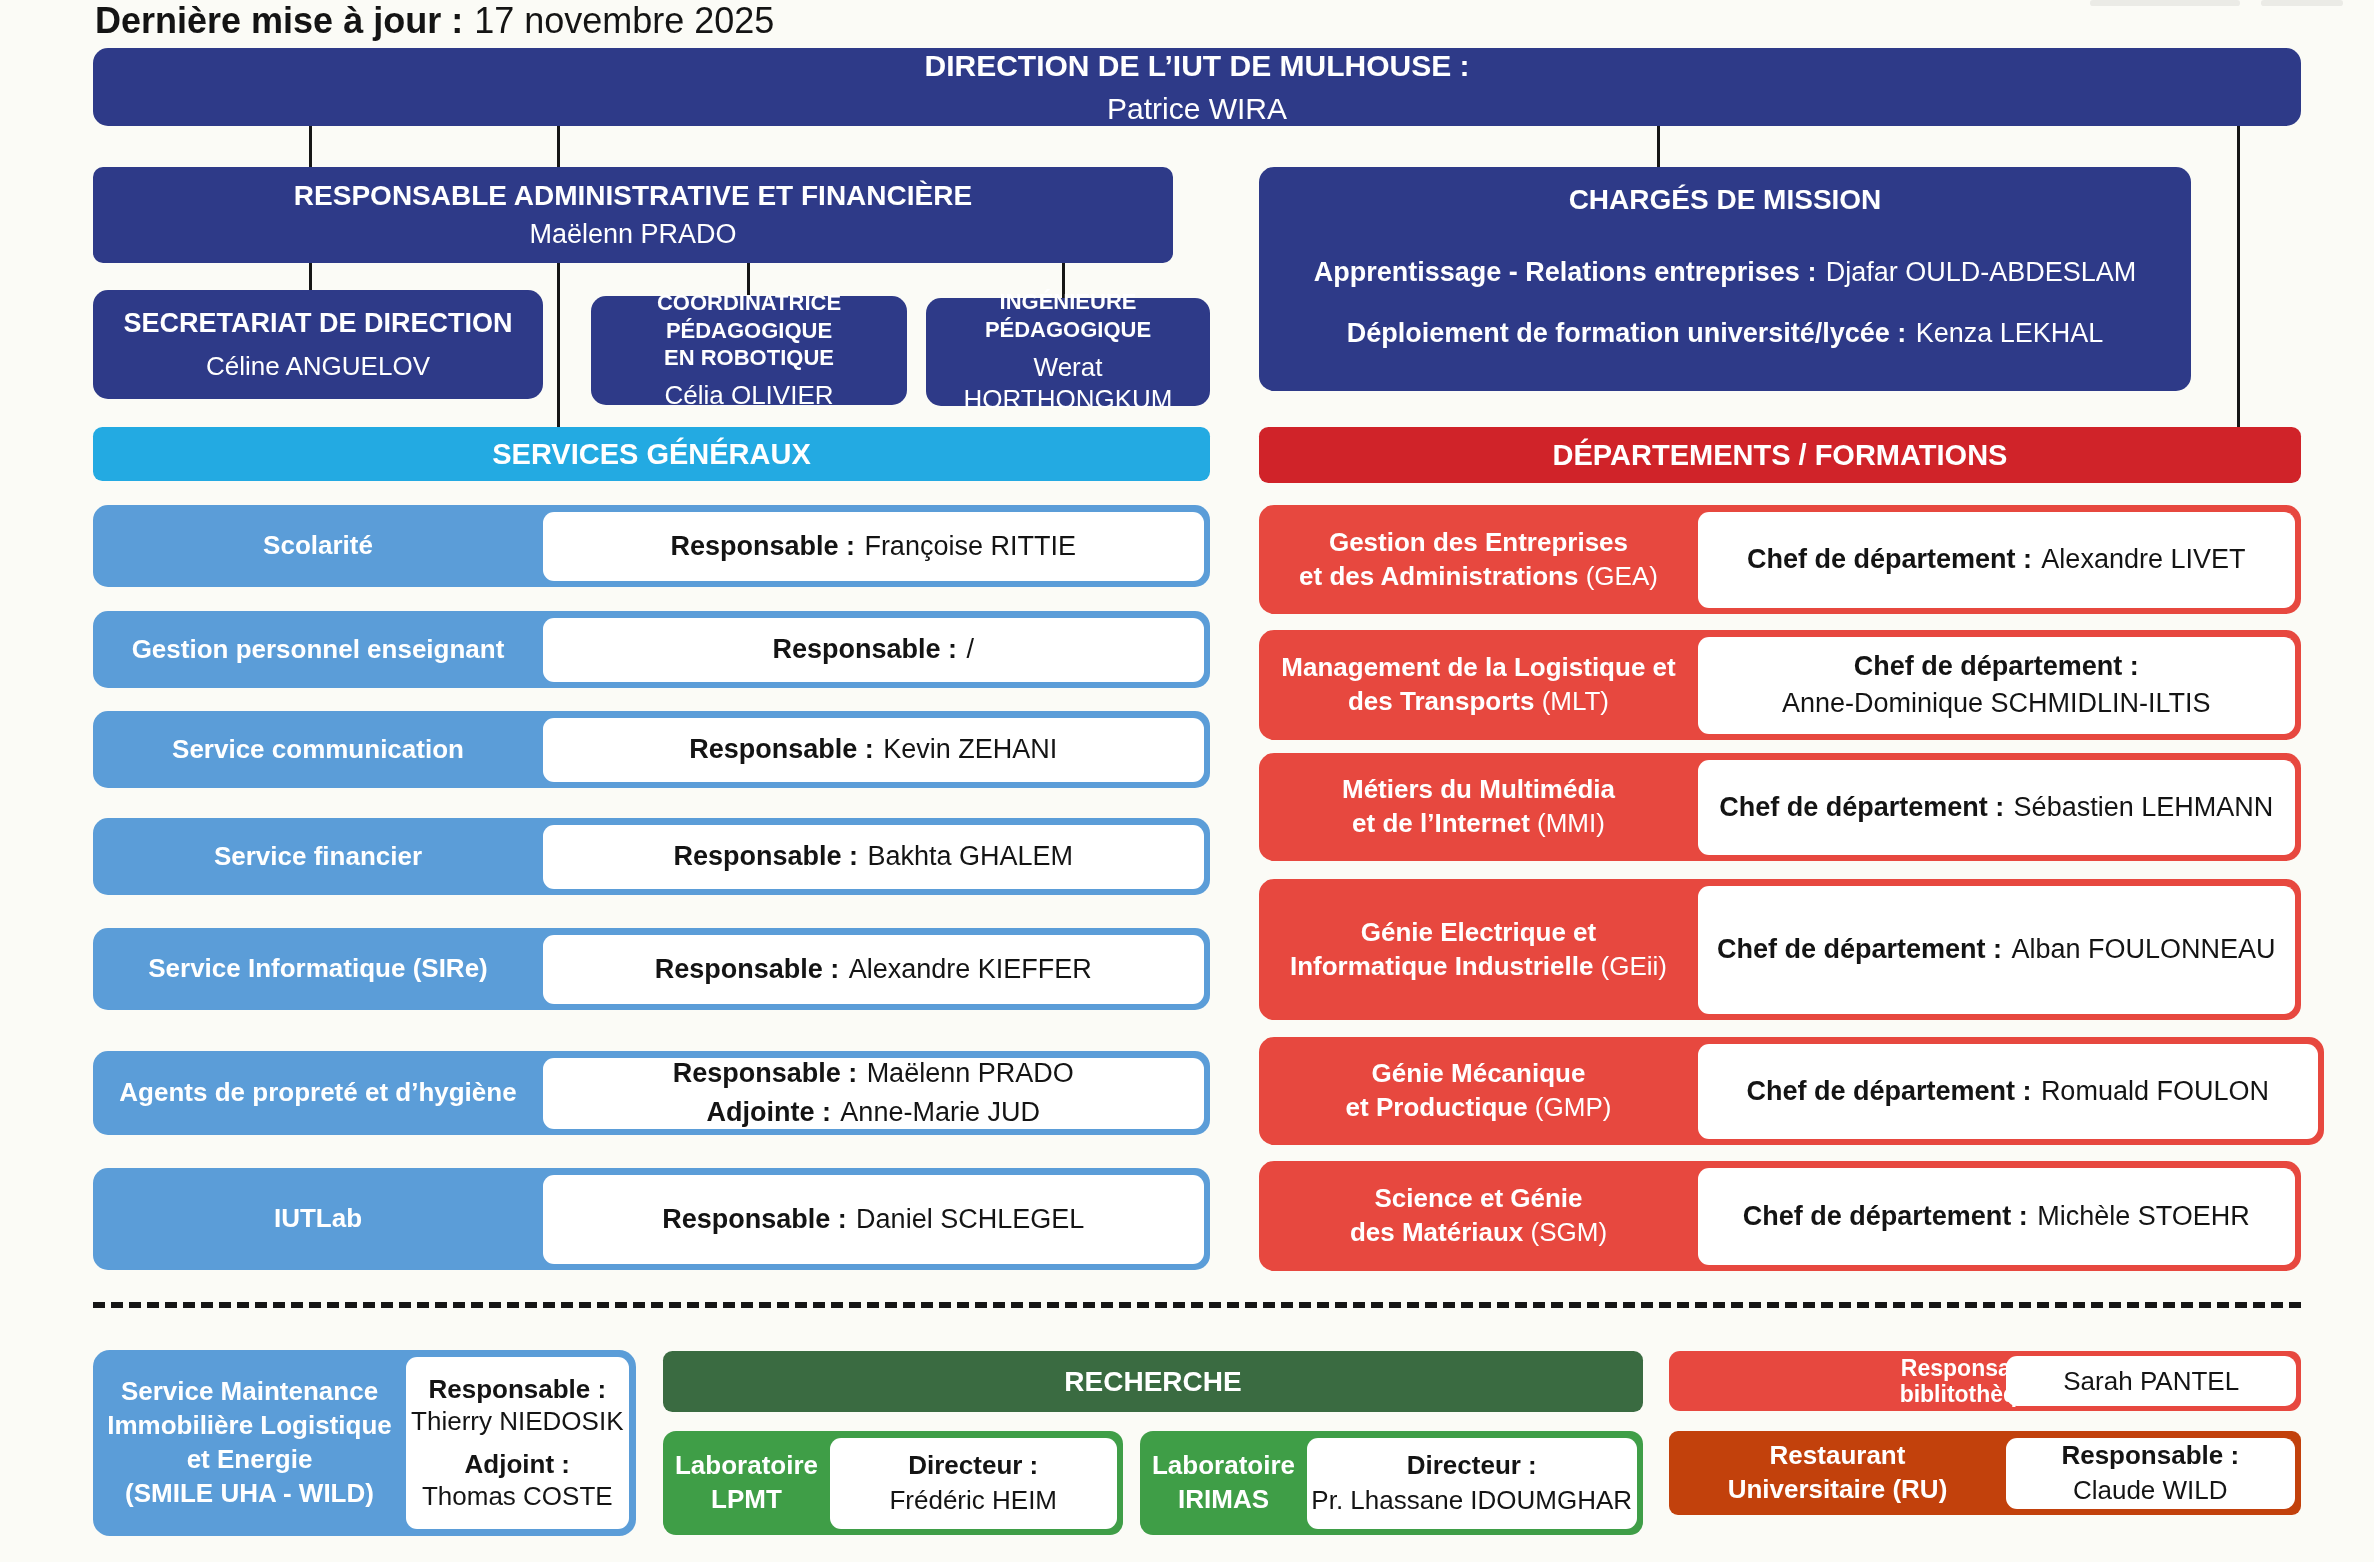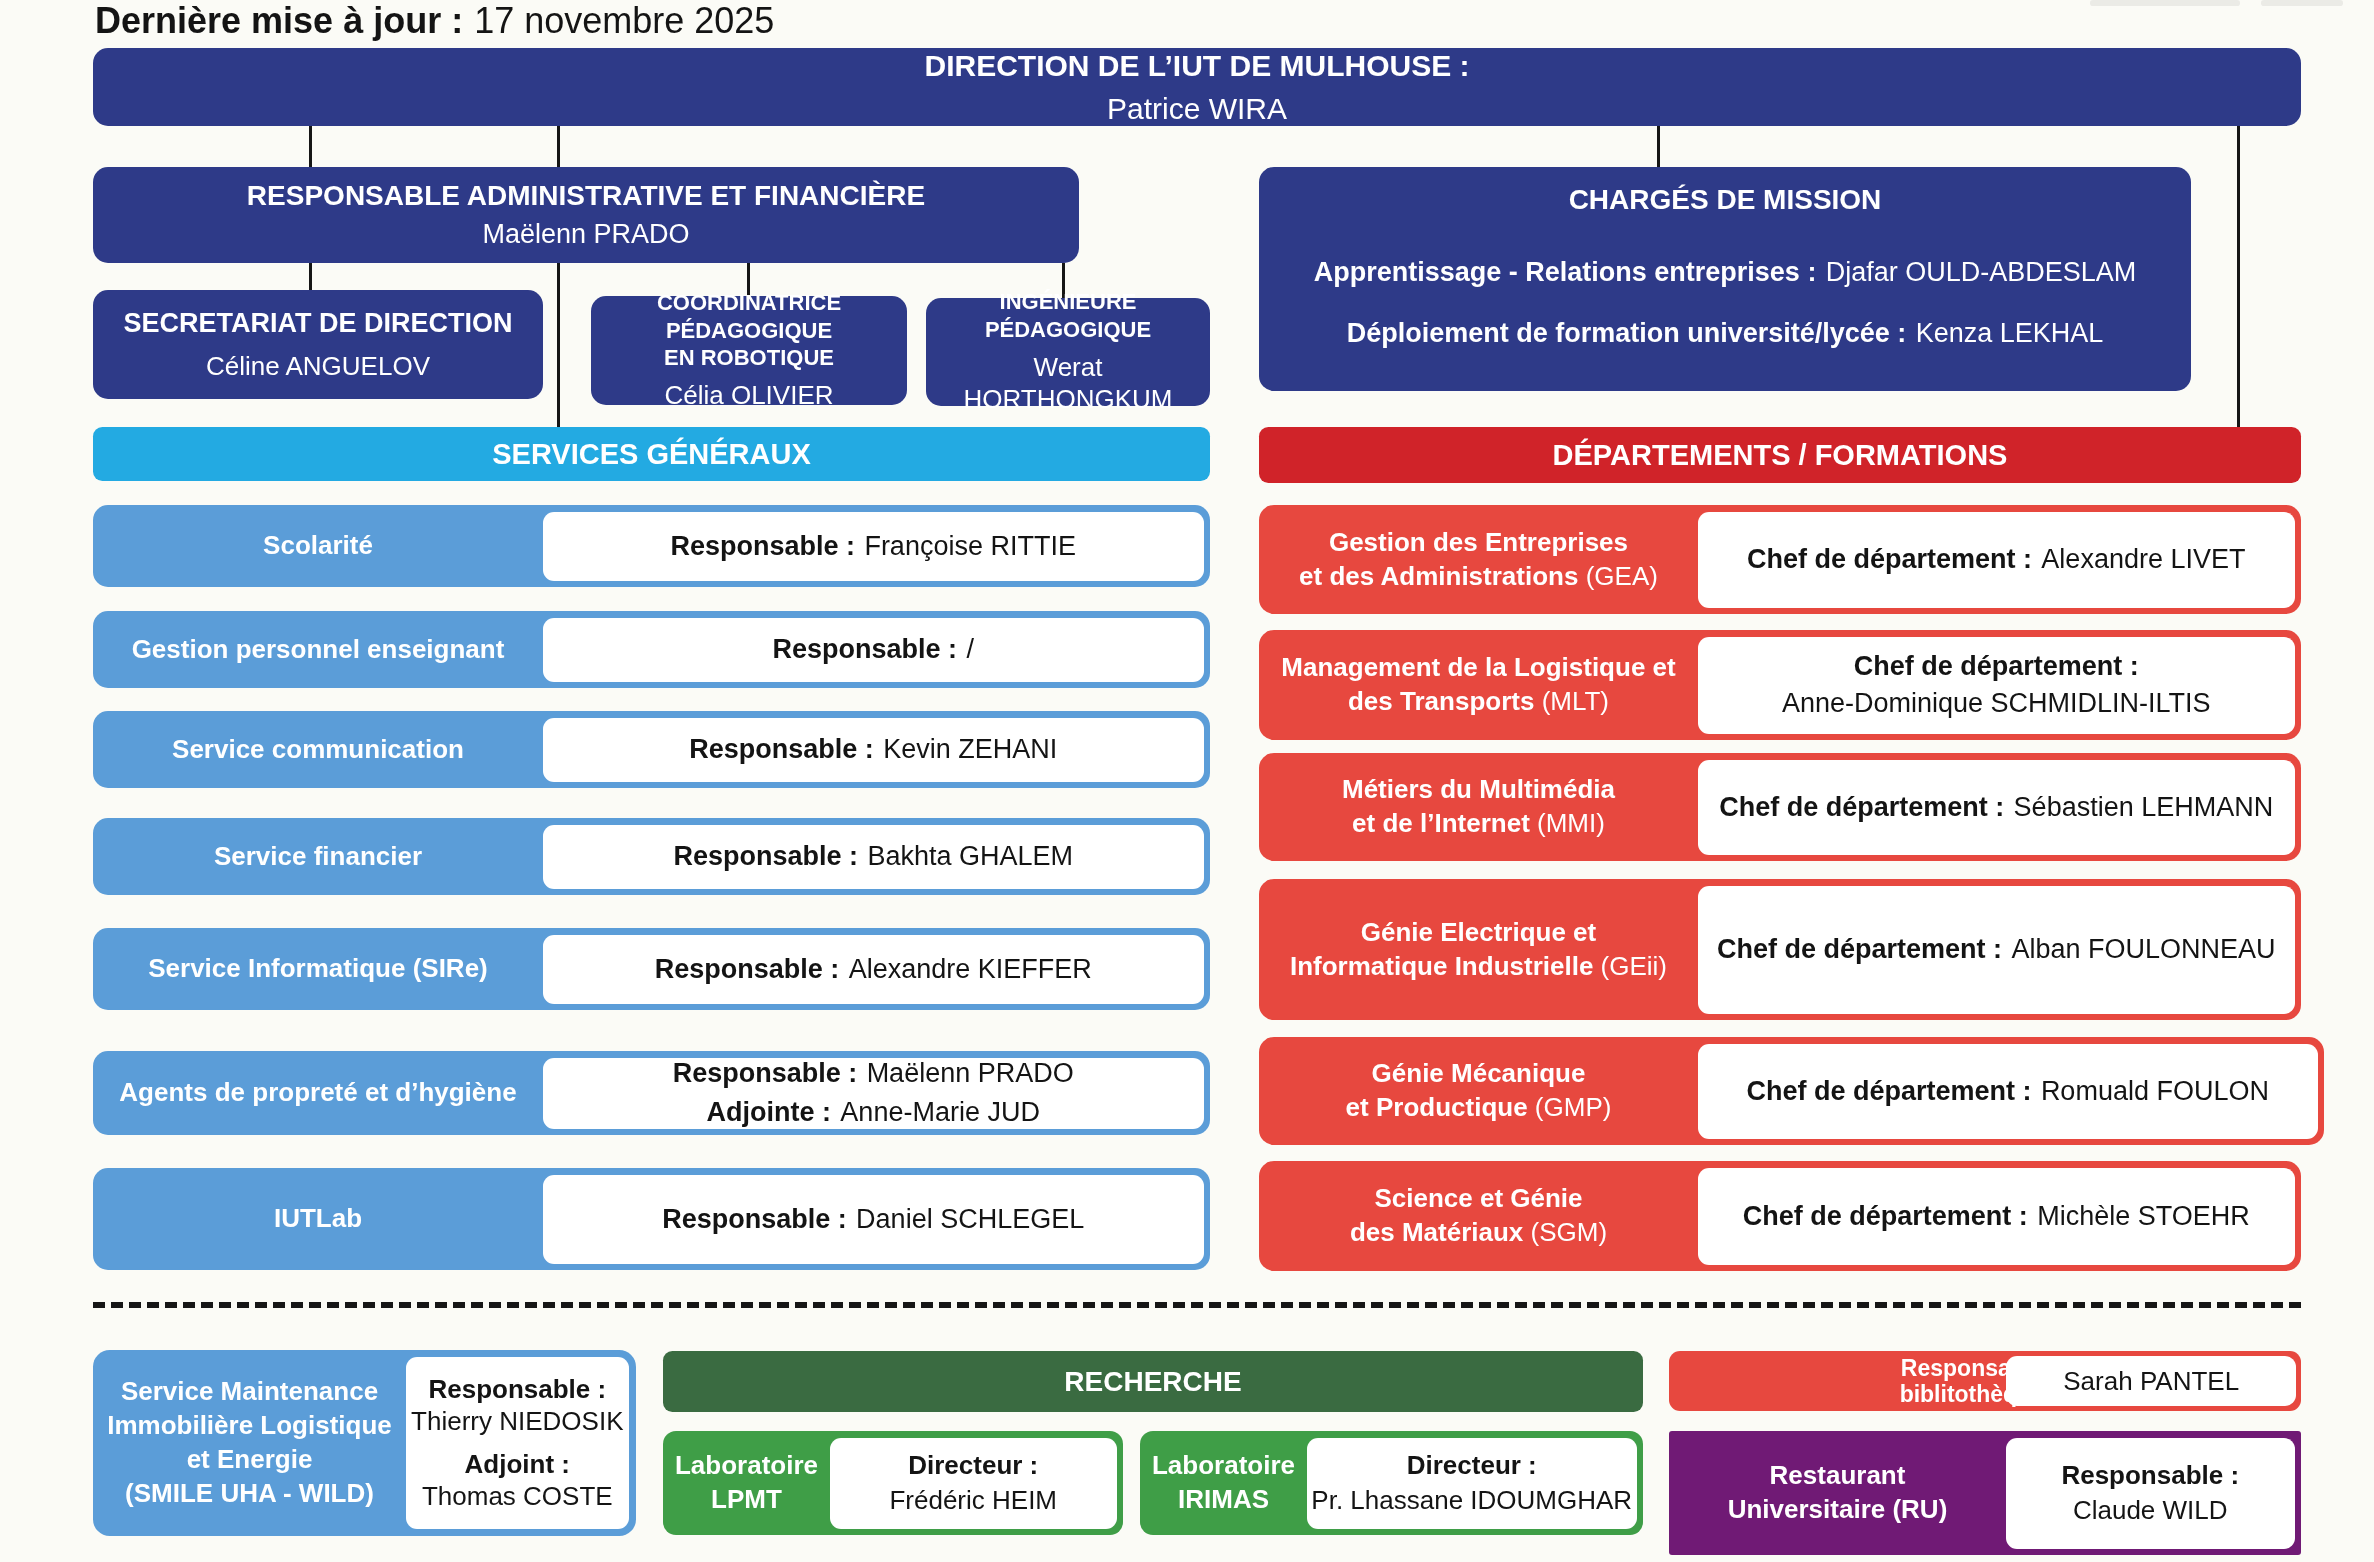--- a/index.html
+++ b/index.html
@@ -19,21 +19,21 @@
   
   #update-note{position:absolute;left:95px;top:0px;font-size:36px;display:flex;gap:11px;}
 
   
   .artifact{position:absolute;top:0;height:5.6px;background:#e7e7e2;border-radius:2.8px;opacity:.8;}
   #artifact-1{left:2090px;width:150px;}
   #artifact-2{left:2261px;width:82px;}
 
   
   #direction{left:93px;top:48px;width:2208px;height:78px;font-size:30px;gap:5px;}
-  #admin{left:93px;top:167px;width:986px;height:96px;font-size:28px;gap:5.6px;}
+  #admin{left:93px;top:167px;width:1080px;height:96px;font-size:28px;gap:5.6px;border-radius:10px;}
   #sec-box{left:93px;top:290px;width:450px;height:109px;font-size:27px;gap:9.3px;}
   #coord-box{left:591px;top:296px;width:316px;height:109px;font-size:22px;}
   #inge-box{left:926px;top:298px;width:284px;height:108px;font-size:22px;}
   .sub-name{font-size:26px;font-weight:normal;margin-top:7.4px;}
 
   #charges{left:1259px;top:167px;width:932px;height:224px;border-radius:15px;
            background:#2e3a88;color:#fff;position:absolute;display:flex;flex-direction:column;
            align-items:center;padding-top:16.7px;box-sizing:border-box;}
   #charges .mtitle{font-size:28px;font-weight:bold;}
   .mission-list{display:flex;flex-direction:column;gap:30px;margin-top:41px;font-size:27px;}
@@ -102,21 +102,21 @@
   .lab-block{position:absolute;top:1431px;height:104px;background:#3f9e47;border-radius:13px;}
   #lab-lpmt{left:663px;width:460px;}
   #lab-irimas{left:1140px;width:503px;}
   .lab-block .bb-label{width:167px;font-size:26px;}
   .lab-block .bb-value{left:167px;top:6.5px;right:6.5px;bottom:6.5px;gap:3.7px;}
 
   #bib{left:1669px;top:1351px;width:632px;height:60px;background:#e7483f;border-radius:11px;}
   #bib .bb-label{width:375px;font-size:23px;line-height:1.15;align-items:flex-end;}
   #bib .bb-value{left:337px;top:4.6px;right:4.6px;bottom:4.6px;}
 
-  #ru{left:1669px;top:1431px;width:632px;height:124px;background:#701a75;border-radius:3px;}
+  #ru{left:1669px;top:1431px;width:632px;height:84px;background:#c2410c;border-radius:9px;}
   #ru .bb-label{width:337px;font-size:26px;}
   #ru .bb-value{left:337px;top:6.5px;right:6.5px;bottom:6.5px;gap:3.7px;}
 </style>
 </head>
 <body>
 
 <div class="artifact" id="artifact-1"></div>
 <div class="artifact" id="artifact-2"></div>
 
 <div id="update-note">

